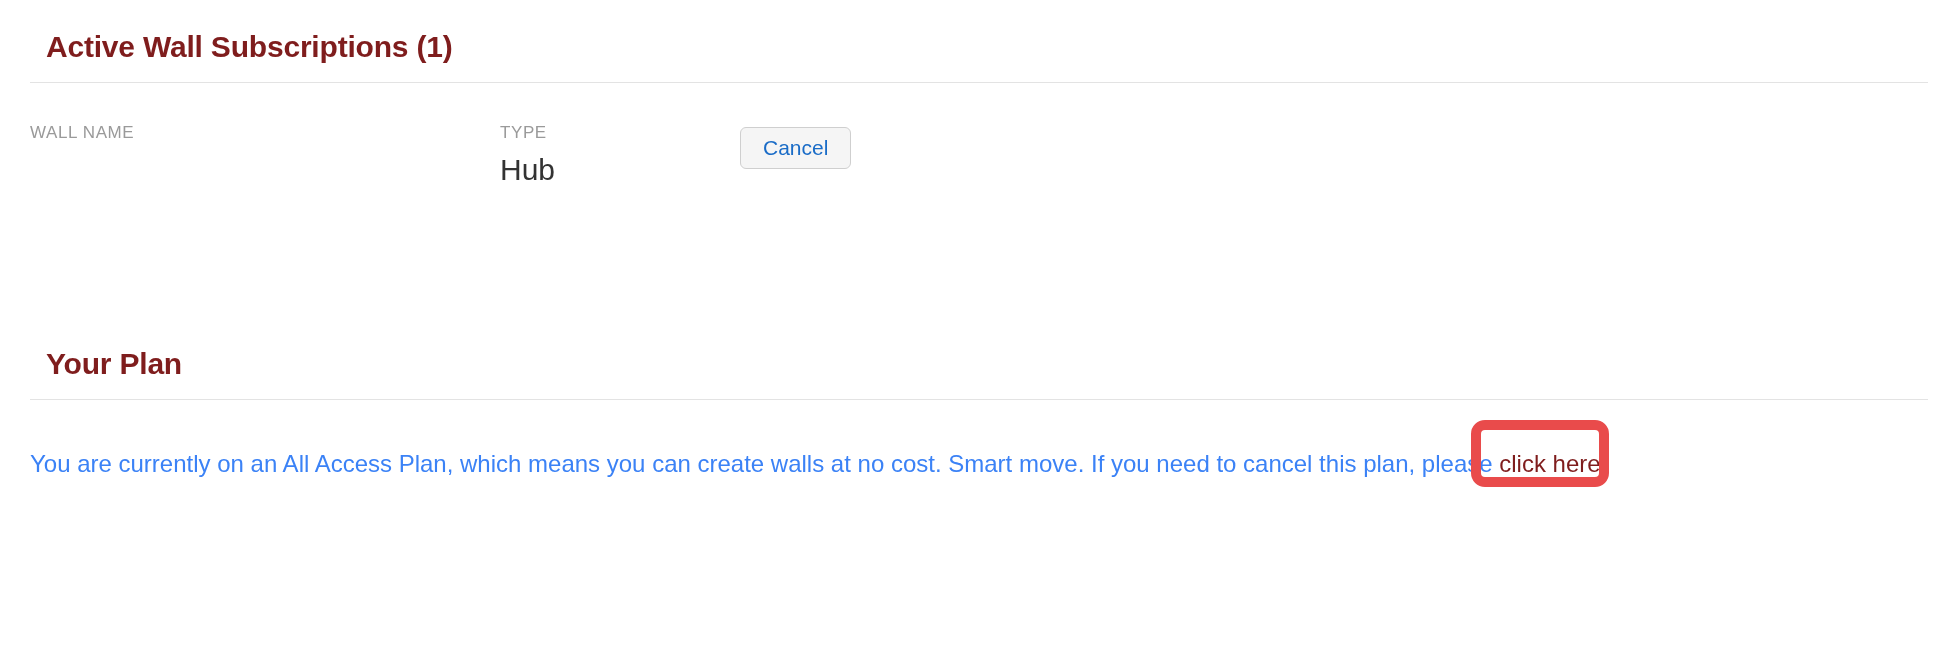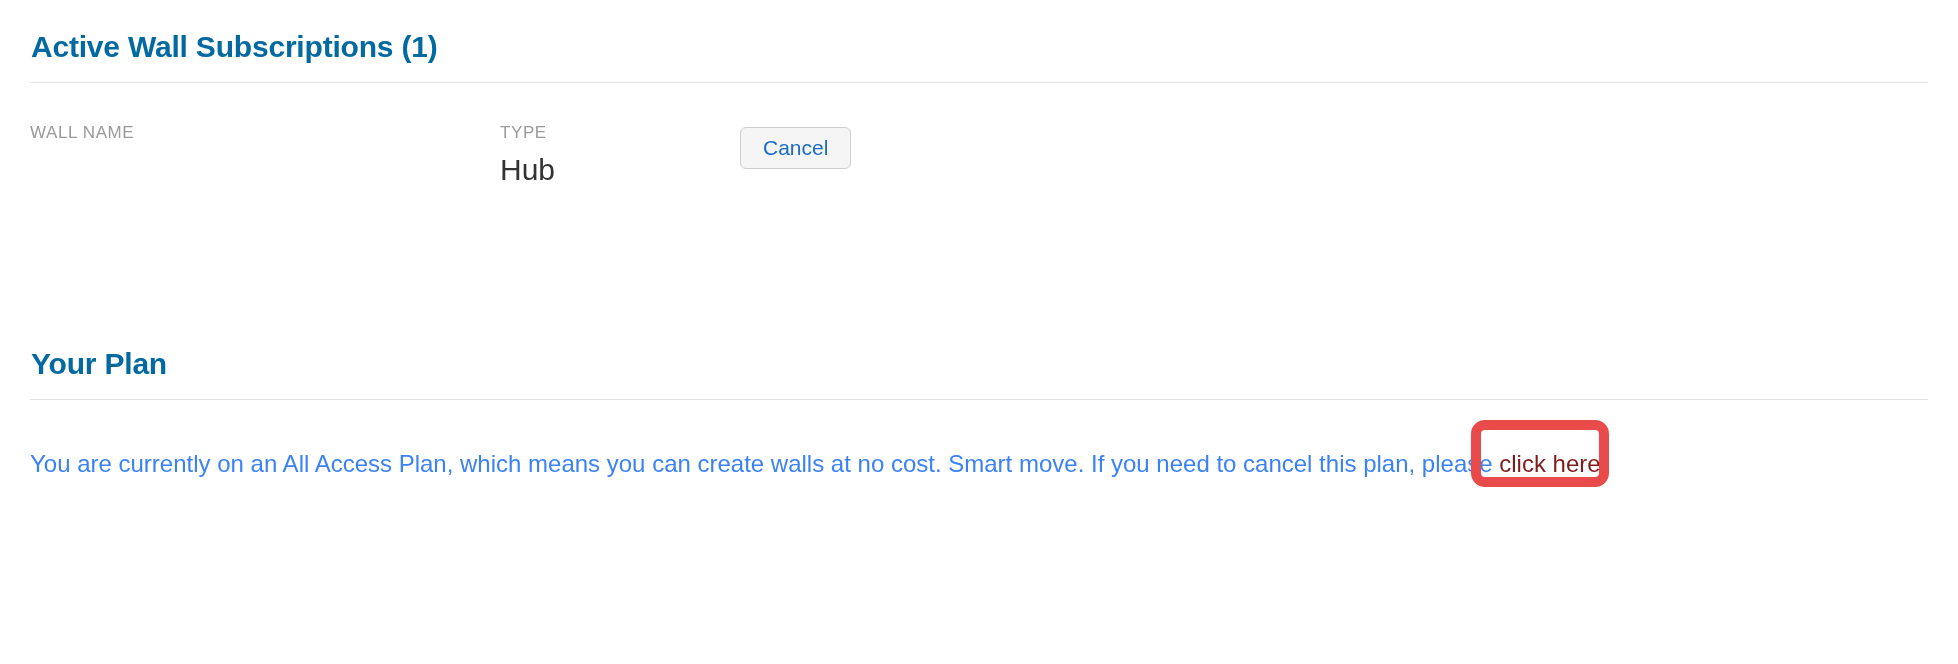--- a/index.html
+++ b/index.html
@@ -5,24 +5,24 @@
   * { box-sizing: border-box; }
   body {
     margin: 0;
     padding: 30px 30px 40px 30px;
     font-family: -apple-system, BlinkMacSystemFont, "Segoe UI", Helvetica, Arial, sans-serif;
     color: #333;
     background: #fff;
     width: 1958px;
   }
   .section-title {
-    color: #0369a1;
+    color: #7f1d1d;
     font-size: 30px;
     font-weight: 600;
-    margin: 0 0 18px 1px;
+    margin: 0 0 18px 16px;
     letter-spacing: -0.2px;
   }
   hr.divider {
     border: none;
     border-top: 1px solid #e3e3e3;
     margin: 0;
   }
   .subs-row {
     display: flex;
     align-items: flex-start;

